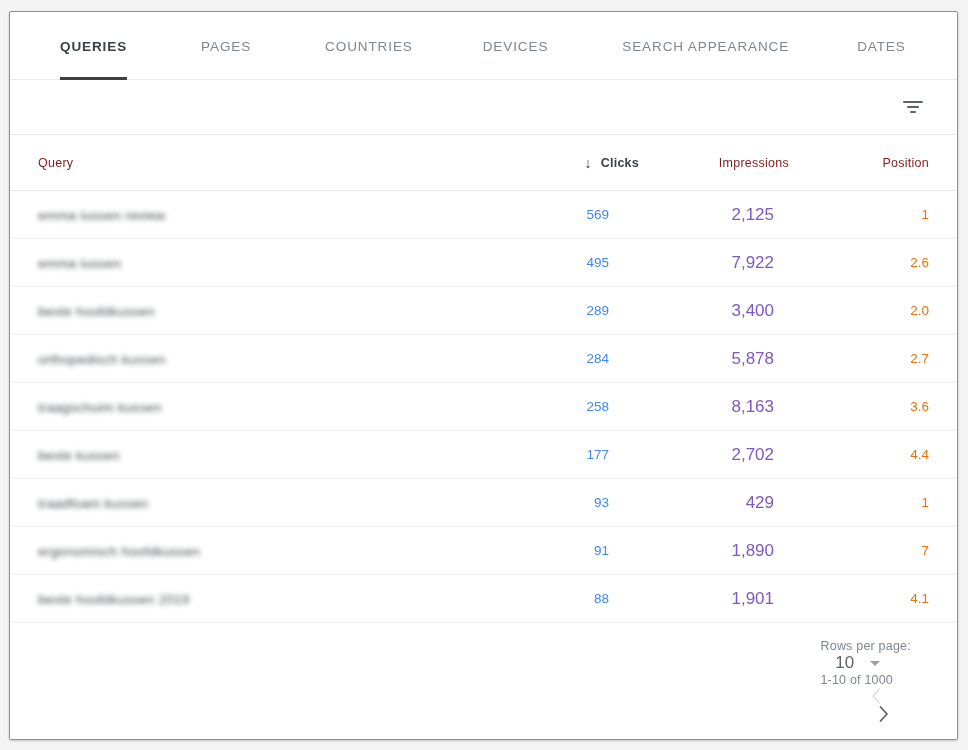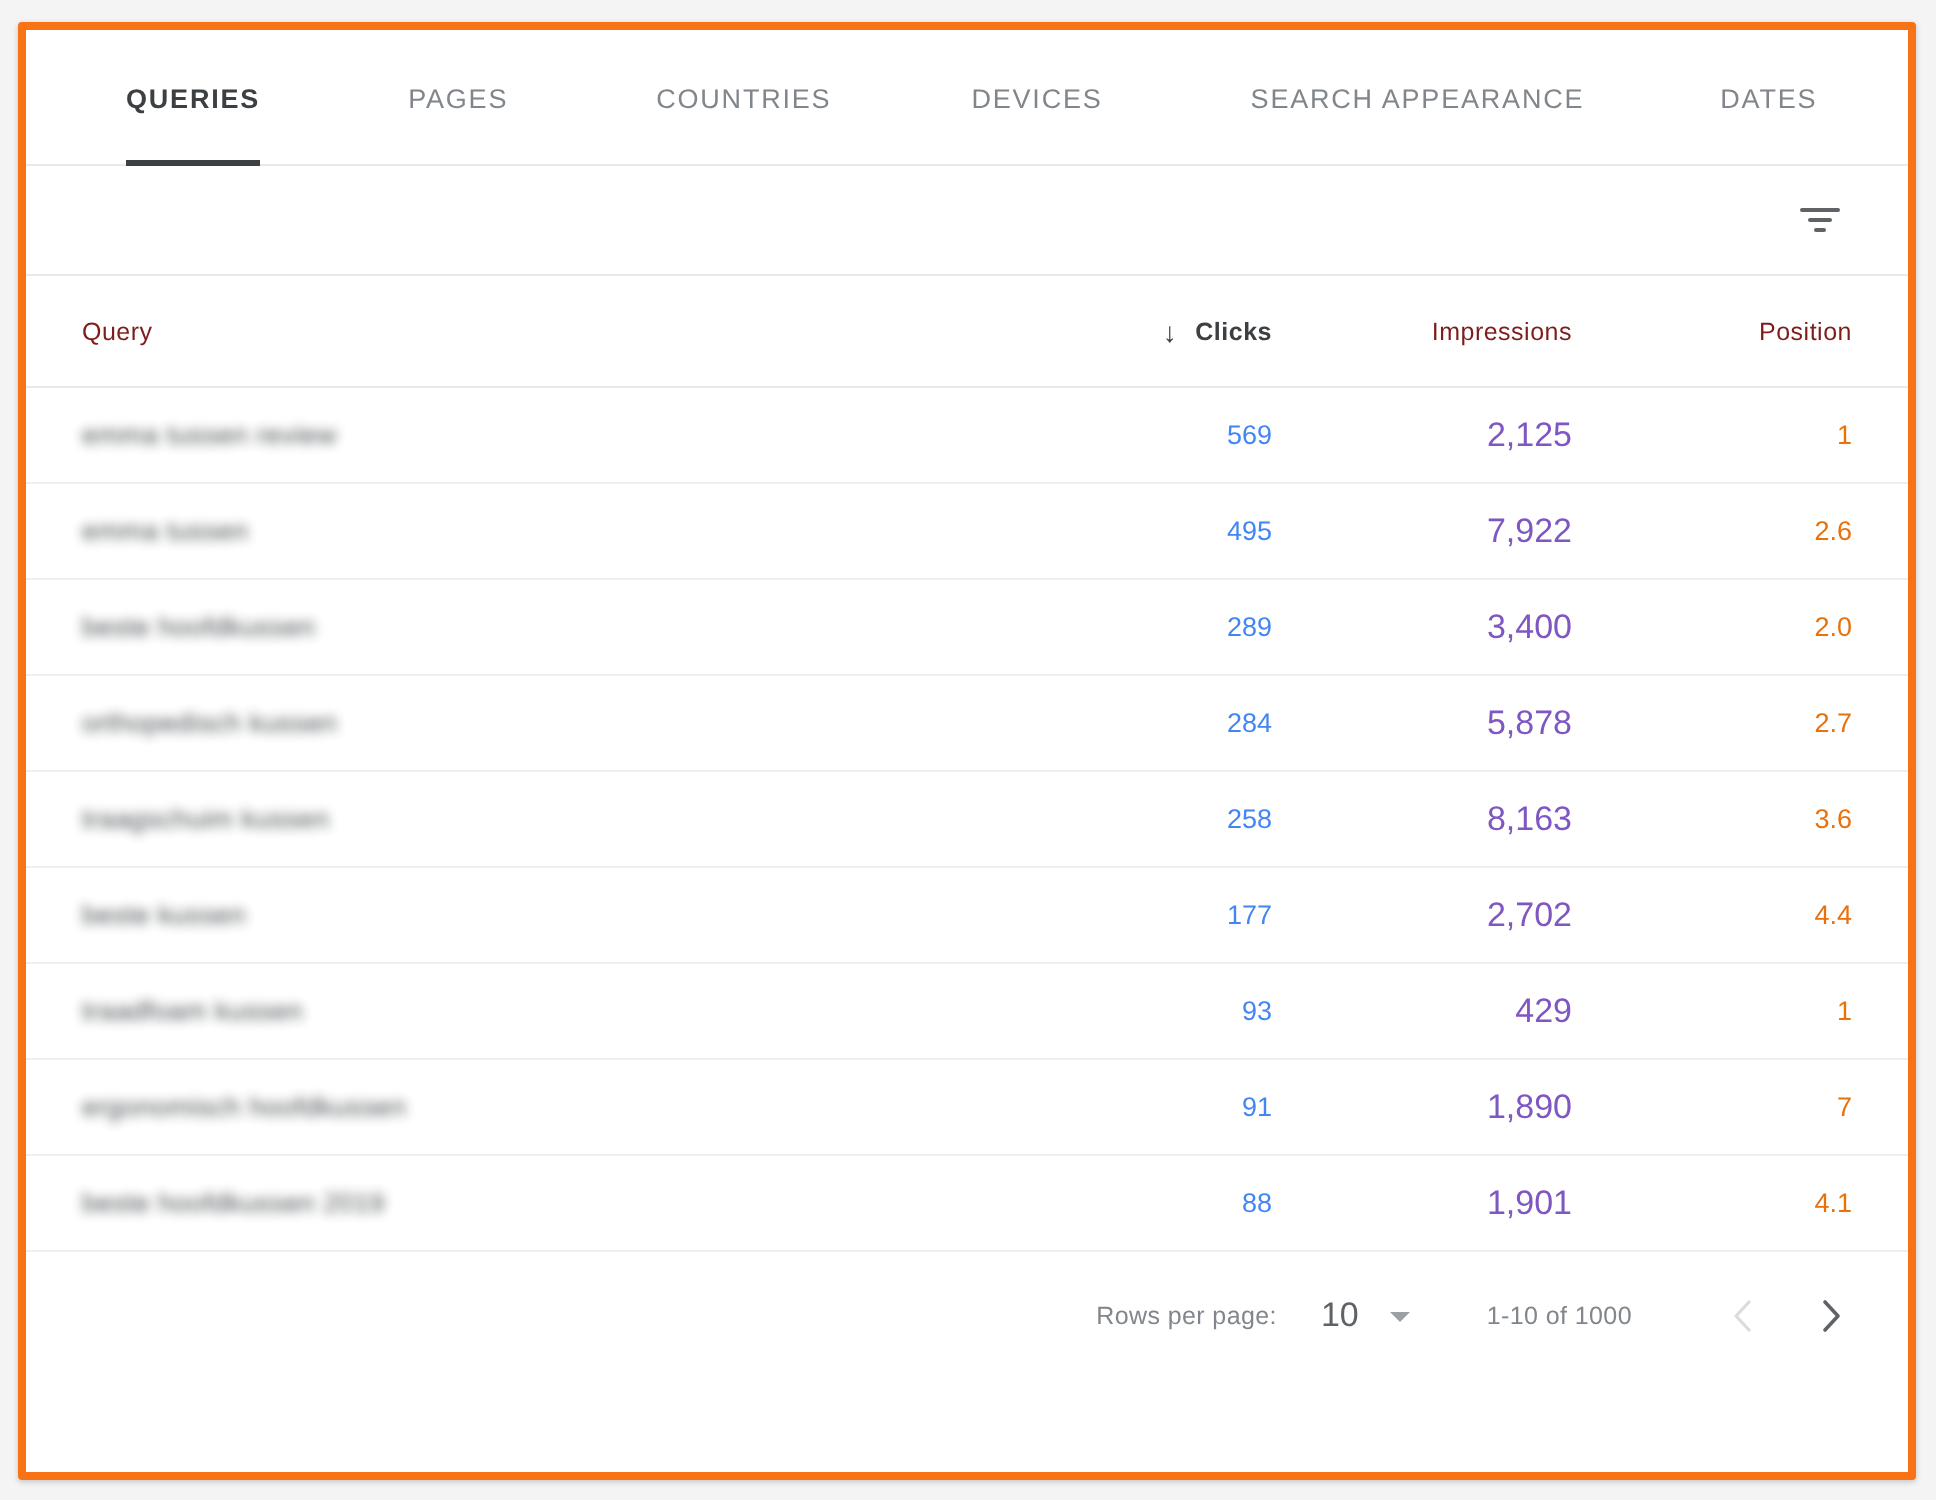--- a/index.html
+++ b/index.html
@@ -20,21 +20,21 @@
     overflow: hidden;
   }
 
   .card {
     position: absolute;
     left: 9px;
     top: 11px;
     width: 949px;
     height: 729px;
     background: #ffffff;
-    border: 4px solid #f97316;
+    border: 1px solid #f97316;
     border-radius: 2px;
     box-shadow: 0 1px 3px rgba(60,64,67,0.16), 0 1px 2px rgba(60,64,67,0.10);
     display: flex;
     flex-direction: column;
     overflow: hidden;
   }
 
   
   .tabbar {
     position: relative;
@@ -136,20 +136,21 @@
     padding: 0 24px 0 28px;
   }
 
   .trow {
     height: 48px;
     flex: 0 0 48px;
     display: flex;
     align-items: center;
     border-bottom: 1px solid #eceff1;
     padding: 0 24px 0 28px;
+    gap: 15px;
   }
 
   .col-query   { flex: 1 1 auto;  min-width: 0; text-align: left; }
   .col-clicks  { flex: 0 0 150px; text-align: right; padding-right: 24px; }
   .col-impr    { flex: 0 0 150px; text-align: right; padding-right: 24px; }
   .col-pos     { flex: 0 0 120px; text-align: right; padding-right: 4px; }
 
   .th {
     font-size: 12.5px;
     color: #7f1d1d;
@@ -195,20 +196,21 @@
     padding: 16px 24px 0 0;
     background: #fff;
   }
 
   .foot-inner {
     display: flex;
     align-items: center;
     height: 32px;
     font-size: 12.5px;
     color: #80868b;
+    flex-direction: column;
   }
 
   .rows-label { margin-right: 22px; letter-spacing: 0.2px; }
 
   .rows-select {
     display: flex;
     align-items: center;
     cursor: pointer;
     user-select: none;
     color: #5f6368;

